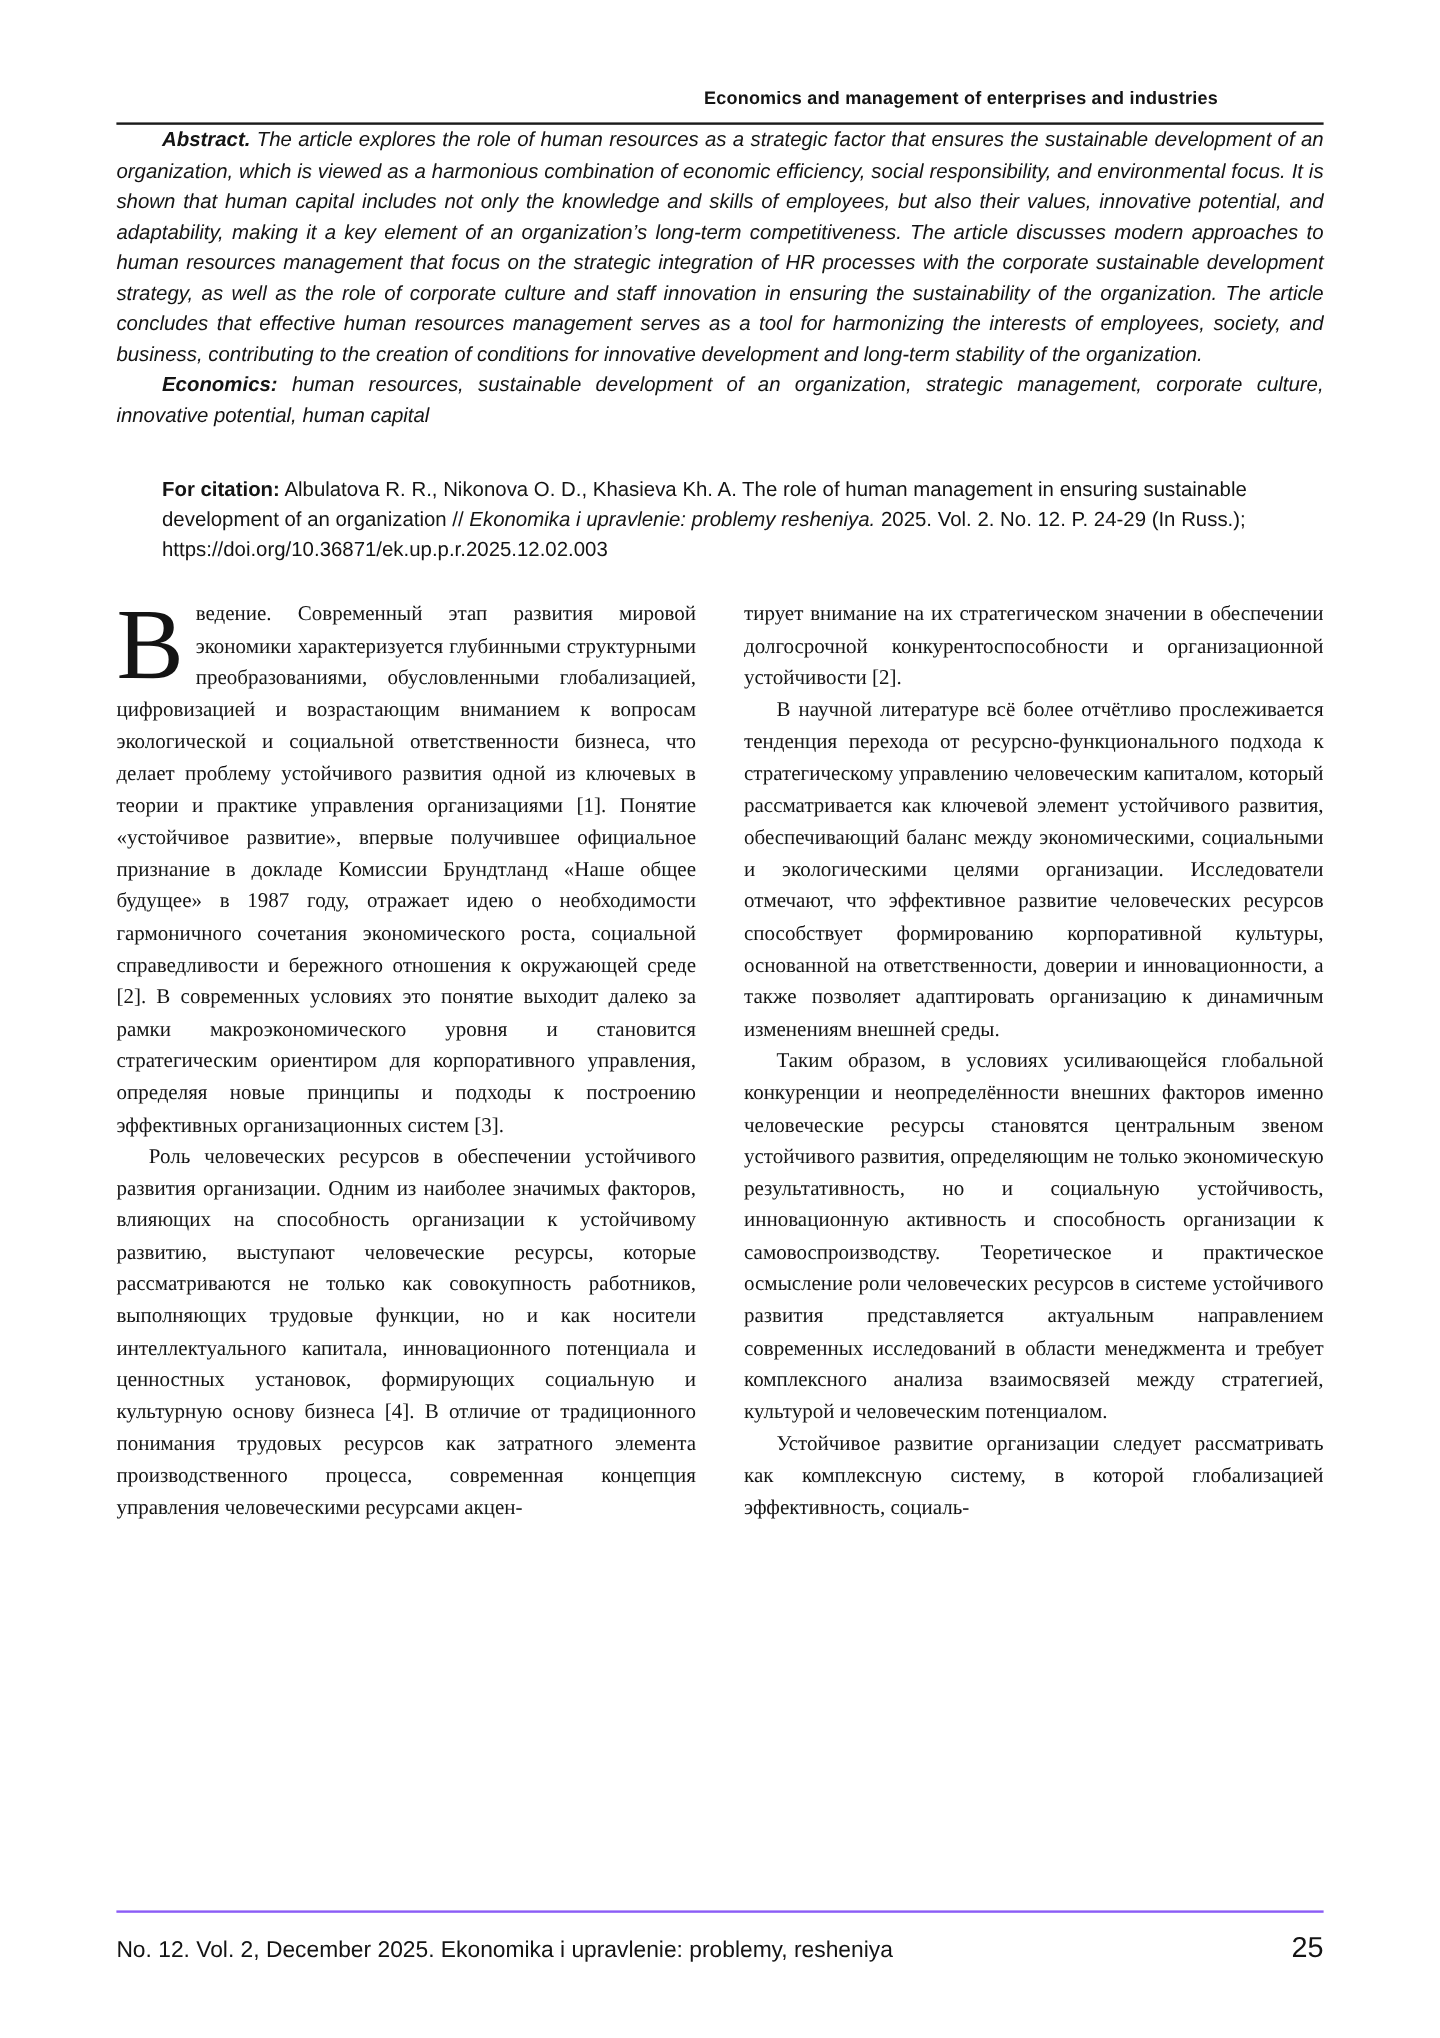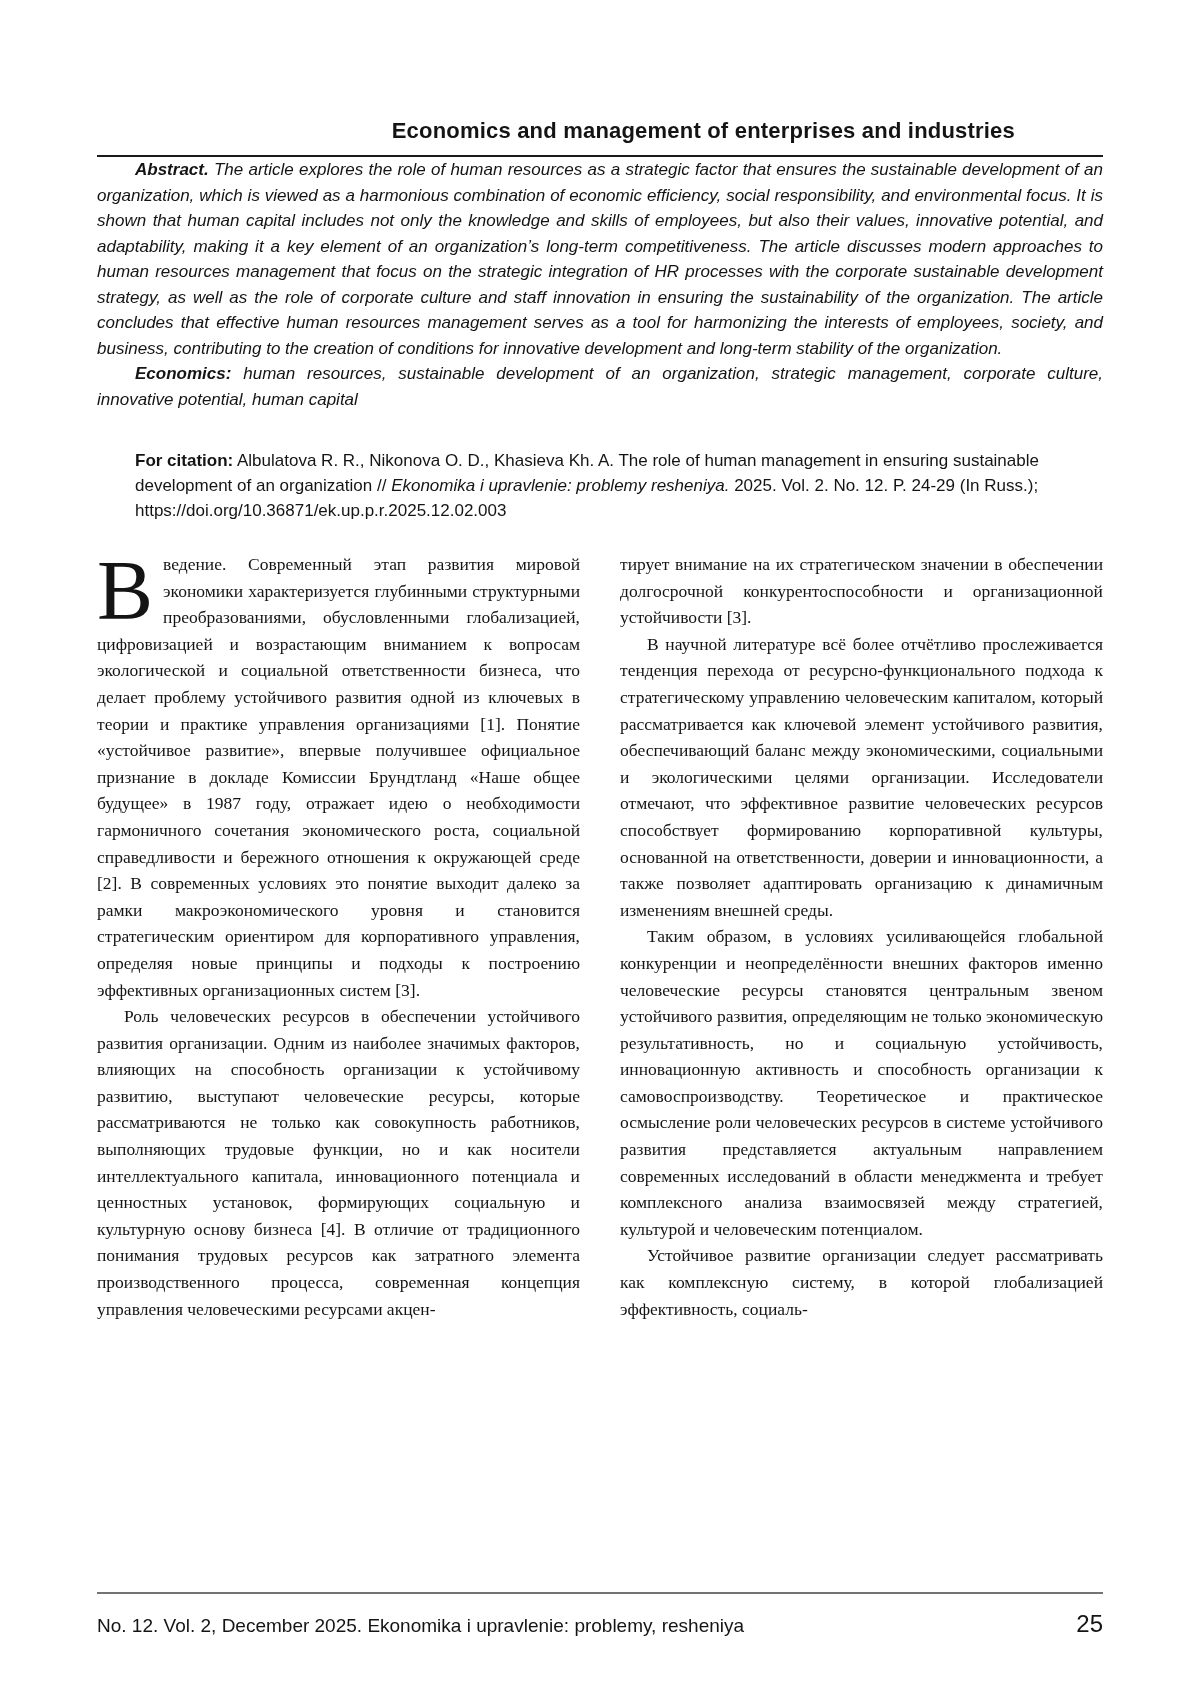--- a/index.html
+++ b/index.html
@@ -9,24 +9,24 @@
     font-family: "Liberation Serif", serif;
     -webkit-font-smoothing: antialiased;
   }
   .page {
     position: absolute; inset: 0;
     padding: 0 97px;
     box-sizing: border-box;
   }
   
   .running-head {
-    margin-top: 118px;
+    margin-top: 74px;
     font-family: "Liberation Sans", sans-serif;
     font-weight: 700;
-    font-size: 22px;
+    font-size: 15px;
     text-align: right;
     padding-right: 88px;
     letter-spacing: 0.2px;
   }
   .head-rule {
     border: none;
     border-top: 2px solid #1a1a1a;
     margin: 11px 0 0 0;
   }
   
@@ -66,21 +66,21 @@
     float: left;
     font-size: 84px;
     line-height: 66px;
     padding: 7px 10px 0 0;
     font-family: "Liberation Serif", serif;
   }
   
   .footer {
     position: absolute;
     left: 97px; right: 97px; bottom: 60px;
-    border-top: 2px solid #737373;
+    border-top: 2px solid #8b5cf6;
     padding-top: 16px;
     font-family: "Liberation Sans", sans-serif;
     font-size: 19px;
     display: flex;
     justify-content: space-between;
     align-items: baseline;
   }
   .footer .pagenum { font-size: 24px; }
 </style>
 </head>
@@ -101,21 +101,21 @@
   </div>
 
   <div class="body-cols">
 
     <div class="col">
       <p class="bp noindent"><span class="dropcap">В</span><b>ведение.</b><span> Современный этап развития мировой экономики характеризуется глубинными структурными преобразованиями, обусловленными глобализацией, цифровизацией и возрастающим вниманием к вопросам экологической и социальной ответственности бизнеса, что делает проблему устойчивого развития одной из ключевых в теории и практике управления организациями [1]. Понятие «устойчивое развитие», впервые получившее официальное признание в докладе Комиссии Брундтланд «Наше общее будущее» в 1987 году, отражает идею о необходимости гармоничного сочетания экономического роста, социальной справедливости и бережного отношения к окружающей среде [2]. В современных условиях это понятие выходит далеко за рамки макроэкономического уровня и становится стратегическим ориентиром для корпоративного управления, определяя новые принципы и подходы к построению эффективных организационных систем [3].</span></p>
       <p class="bp"><b>Роль человеческих ресурсов в обеспечении устойчивого развития организации.</b><span> Одним из наиболее значимых факторов, влияющих на способность организации к устойчивому развитию, выступают человеческие ресурсы, которые рассматриваются не только как совокупность работников, выполняющих трудовые функции, но и как носители интеллектуального капитала, инновационного потенциала и ценностных установок, формирующих социальную и культурную основу бизнеса [4]. В отличие от традиционного понимания трудовых ресурсов как затратного элемента производственного процесса, современная концепция управления человеческими ресурсами акцен-</span></p>
     </div>
 
     <div class="col">
-      <p class="bp noindent">тирует внимание на их стратегическом значении в обеспечении долгосрочной конкурентоспособности и организационной устойчивости [3].</p>
+      <p class="bp noindent">тирует внимание на их стратегическом значении в обеспечении долгосрочной конкурентоспособности и организационной устойчивости [2].</p>
       <p class="bp">В научной литературе всё более отчётливо прослеживается тенденция перехода от ресурсно-функционального подхода к стратегическому управлению человеческим капиталом, который рассматривается как ключевой элемент устойчивого развития, обеспечивающий баланс между экономическими, социальными и экологическими целями организации. Исследователи отмечают, что эффективное развитие человеческих ресурсов способствует формированию корпоративной культуры, основанной на ответственности, доверии и инновационности, а также позволяет адаптировать организацию к динамичным изменениям внешней среды.</p>
       <p class="bp">Таким образом, в условиях усиливающейся глобальной конкуренции и неопределённости внешних факторов именно человеческие ресурсы становятся центральным звеном устойчивого развития, определяющим не только экономическую результативность, но и социальную устойчивость, инновационную активность и способность организации к самовоспроизводству. Теоретическое и практическое осмысление роли человеческих ресурсов в системе устойчивого развития представляется актуальным направлением современных исследований в области менеджмента и требует комплексного анализа взаимосвязей между стратегией, культурой и человеческим потенциалом.</p>
       <p class="bp">Устойчивое развитие организации следует рассматривать как комплексную систему, в которой глобализацией эффективность, социаль-</p>
     </div>
 
   </div>
 
   <div class="footer">
     <span>No. 12. Vol. 2, December 2025. Ekonomika i upravlenie: problemy, resheniya</span>
     <span class="pagenum">25</span>

